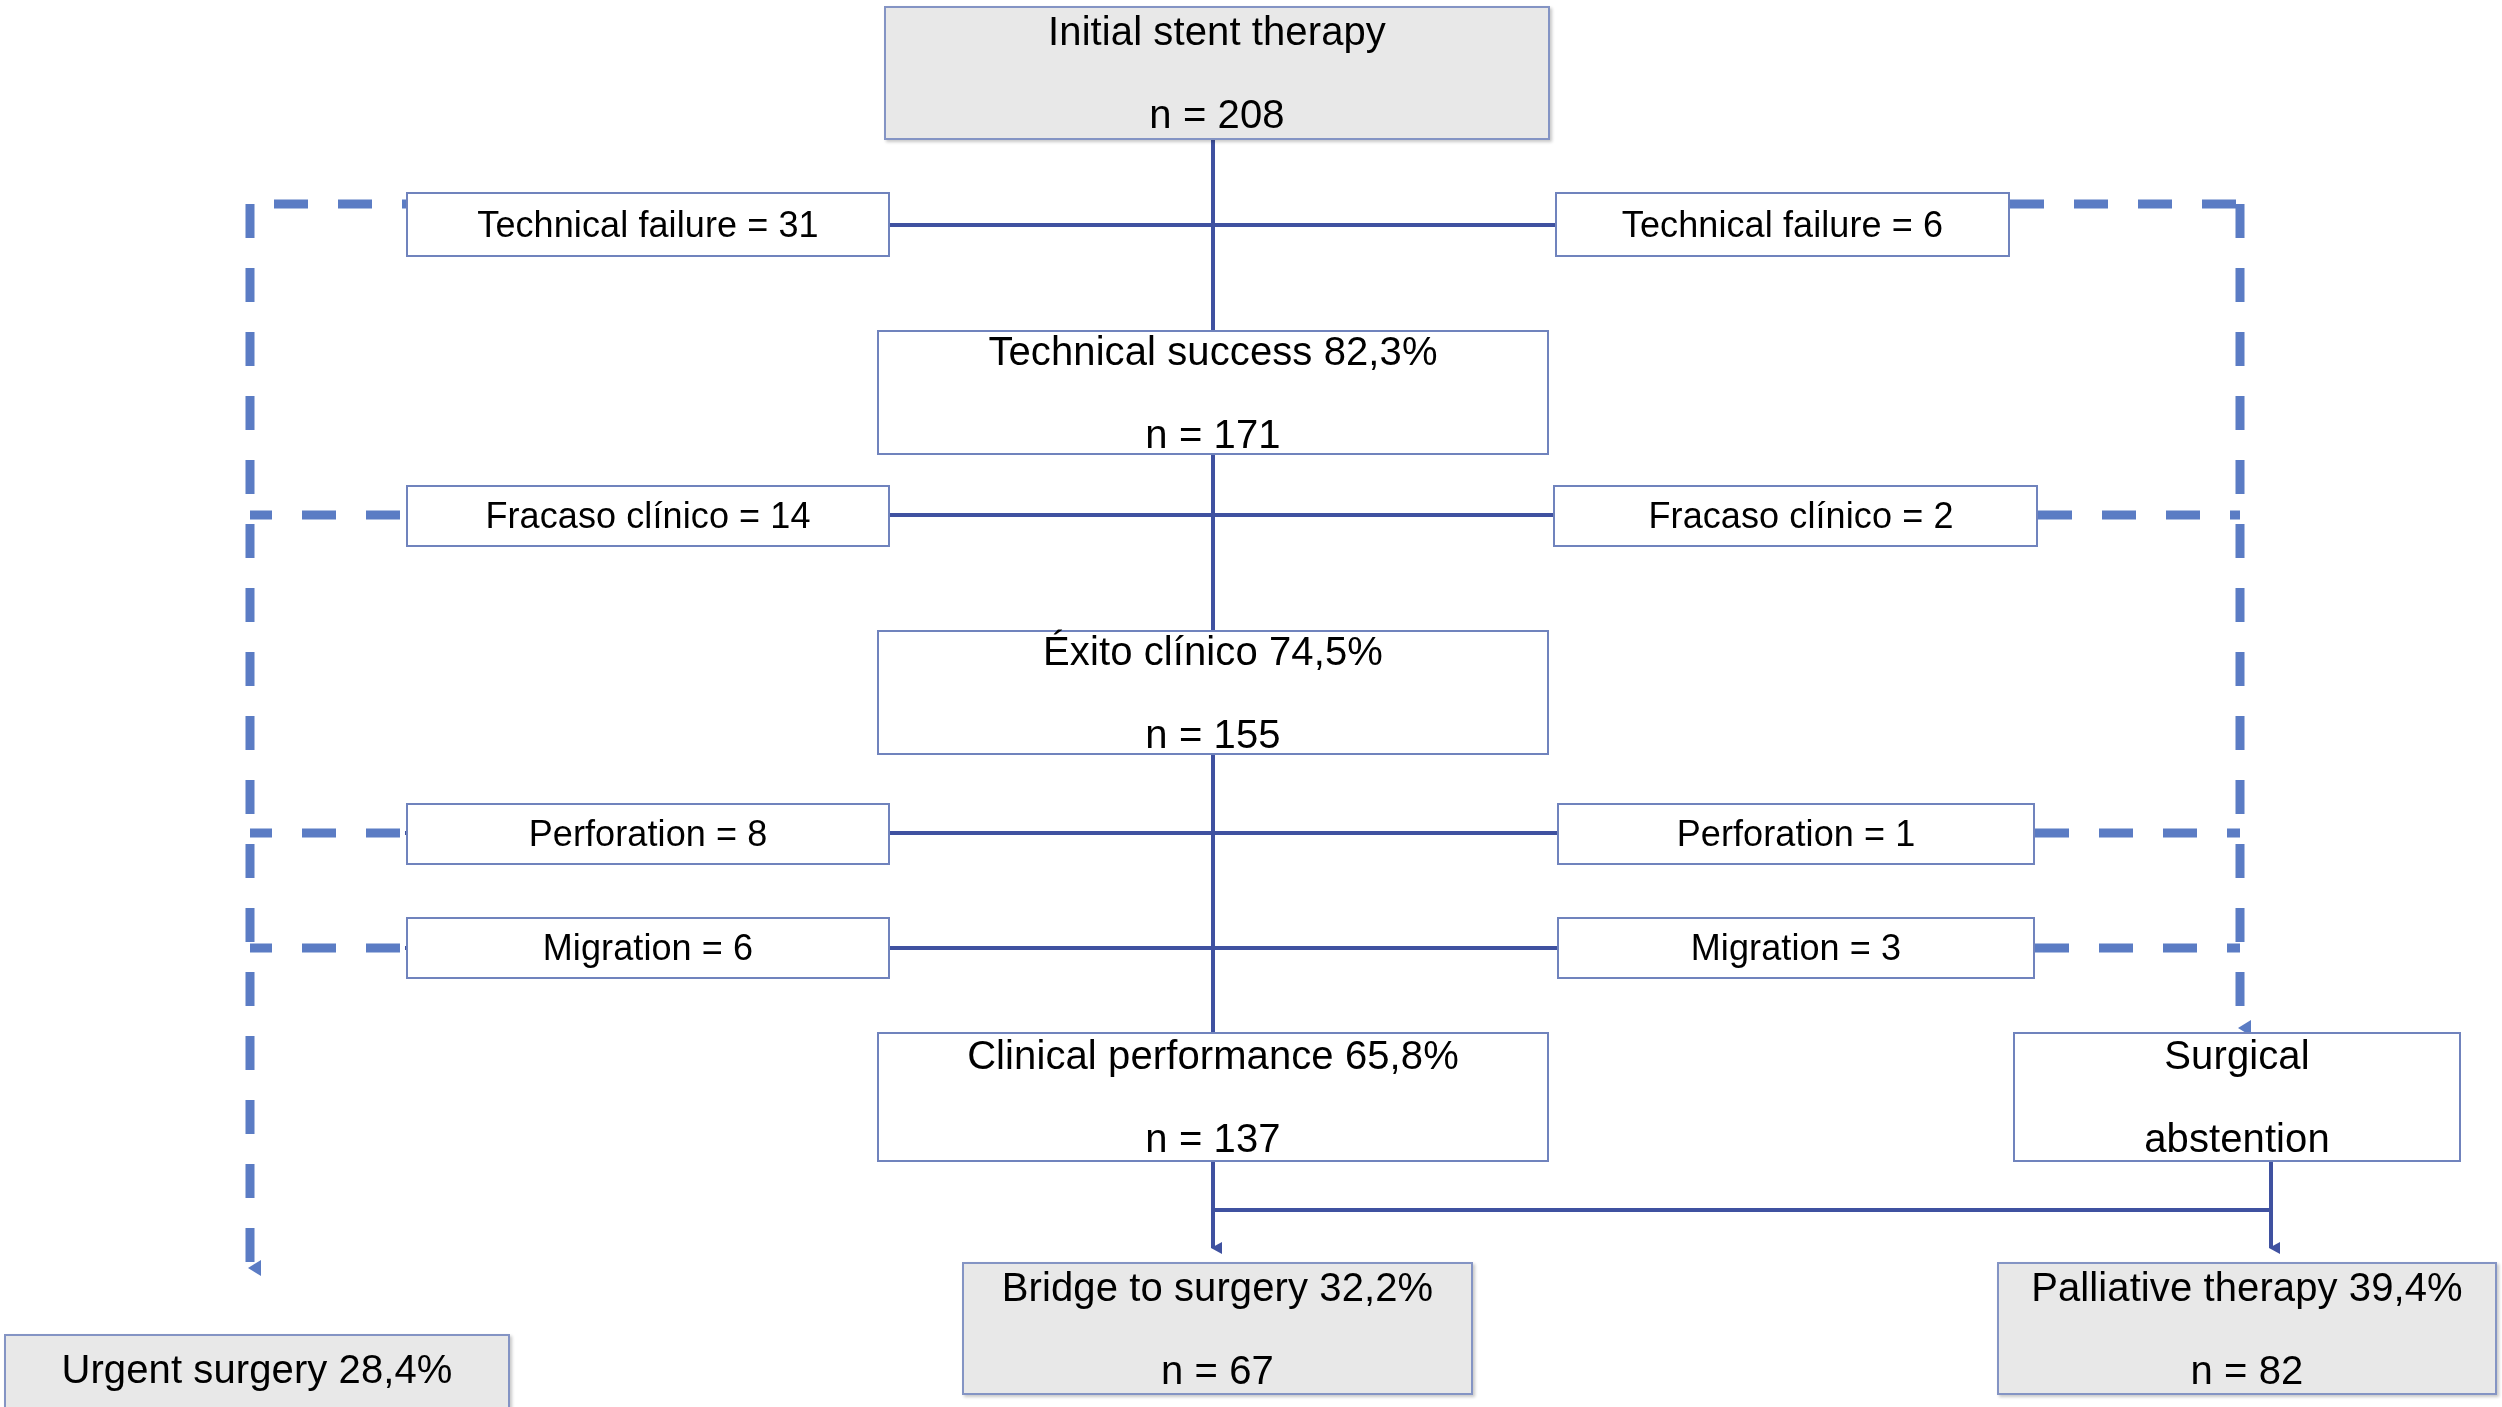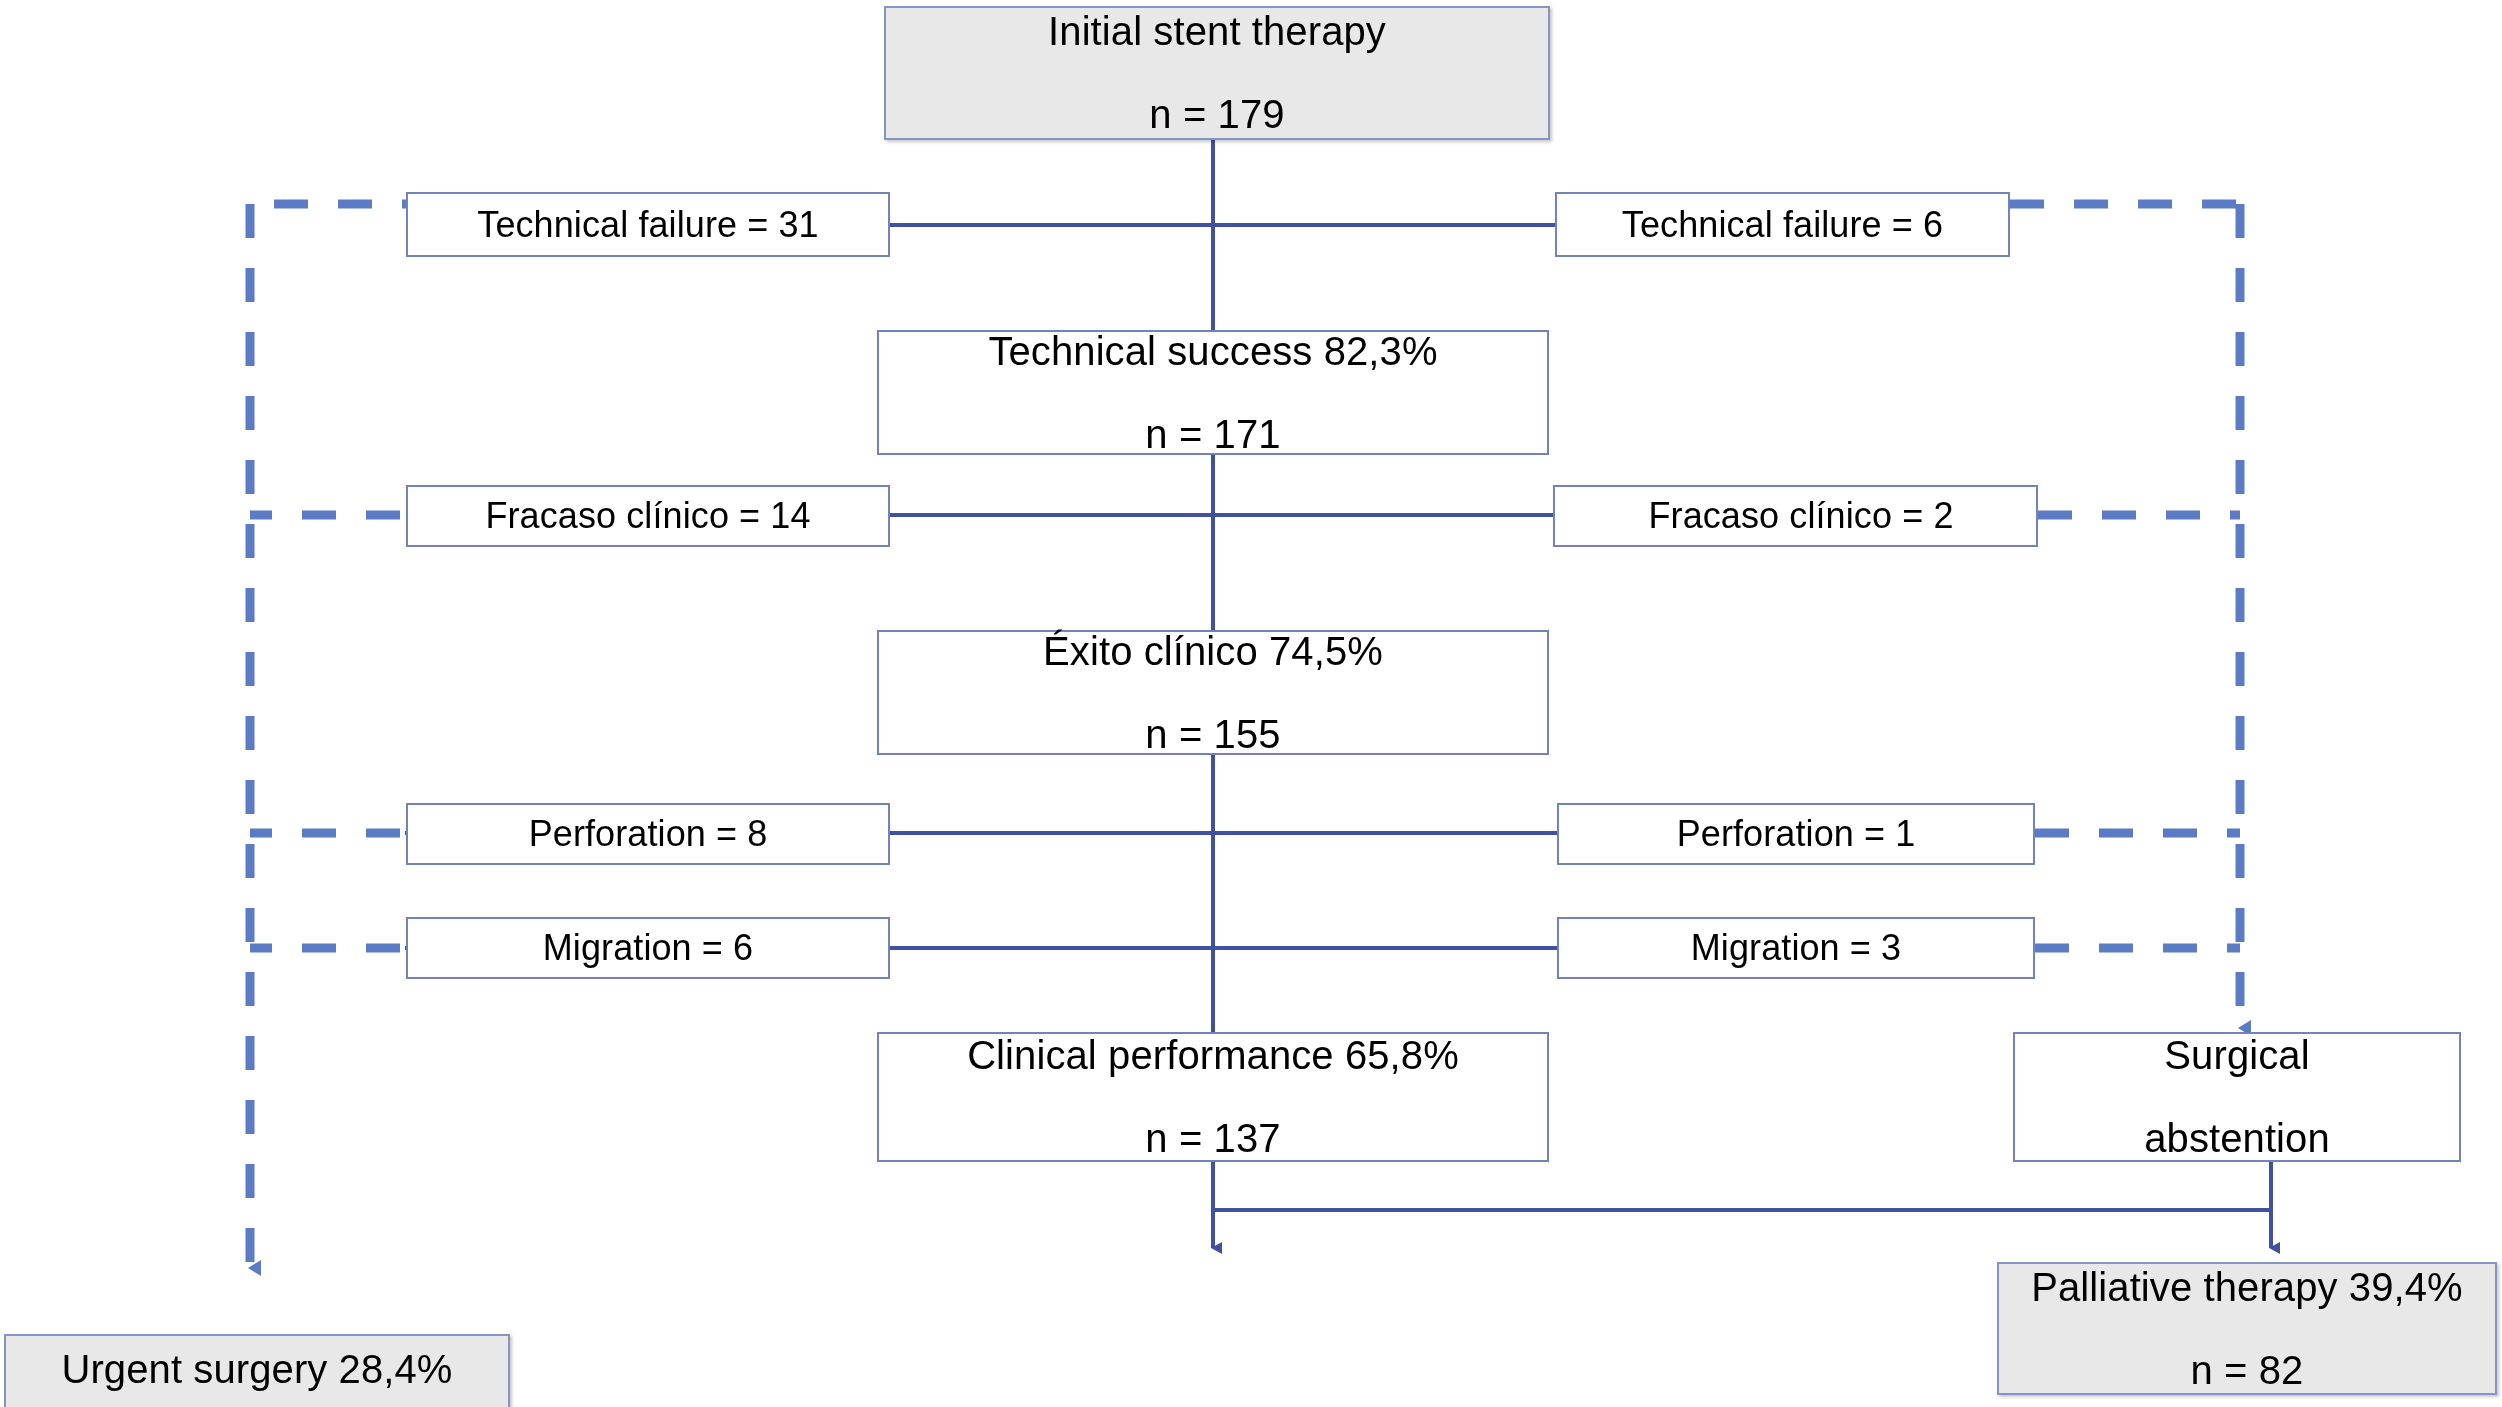--- a/index.html
+++ b/index.html
@@ -96,21 +96,21 @@
       <path d="M2010,204 L2240,204"></path>
       <path d="M2038,515 L2240,515"></path>
       <path d="M2035,833 L2240,833"></path>
       <path d="M2035,948 L2240,948"></path>
       <path d="M2240,204 L2240,1028" marker-end="url(#arrow-dashed)"></path>
     </g>
   </svg>
 
   <div class="node shaded two-line" style="left:884px; top:6px; width:666px; height:134px;">
     <span class="ln">Initial stent therapy</span>
-    <span class="ln">n = 179</span>
+    <span class="ln">n = 208</span>
   </div>
 
   <div class="node one-line" style="left:406px; top:192px; width:484px; height:65px;">
     <span class="ln">Technical failure = 31</span>
   </div>
 
   <div class="node one-line" style="left:1555px; top:192px; width:455px; height:65px;">
     <span class="ln">Technical failure = 6</span>
   </div>
 
@@ -156,19 +156,23 @@
   <div class="node two-line" style="left:2013px; top:1032px; width:448px; height:130px;">
     <span class="ln">Surgical</span>
     <span class="ln">abstention</span>
   </div>
 
   <div class="node shaded two-line" style="left:4px; top:1334px; width:506px; height:154px;">
     <span class="ln">Urgent surgery 28,4%</span>
     <span class="ln">n = 59</span>
   </div>
 
+  <div class="node shaded two-line" style="left:962px; top:1262px; width:511px; height:133px;">
+    <span class="ln">Bridge to surgery 32,2%</span>
+    <span class="ln">n = 67</span>
+  </div>
 
   <div class="node shaded two-line" style="left:1997px; top:1262px; width:500px; height:133px;">
     <span class="ln">Palliative therapy 39,4%</span>
     <span class="ln">n = 82</span>
   </div>
 
 </div>
 
 </body></html>

